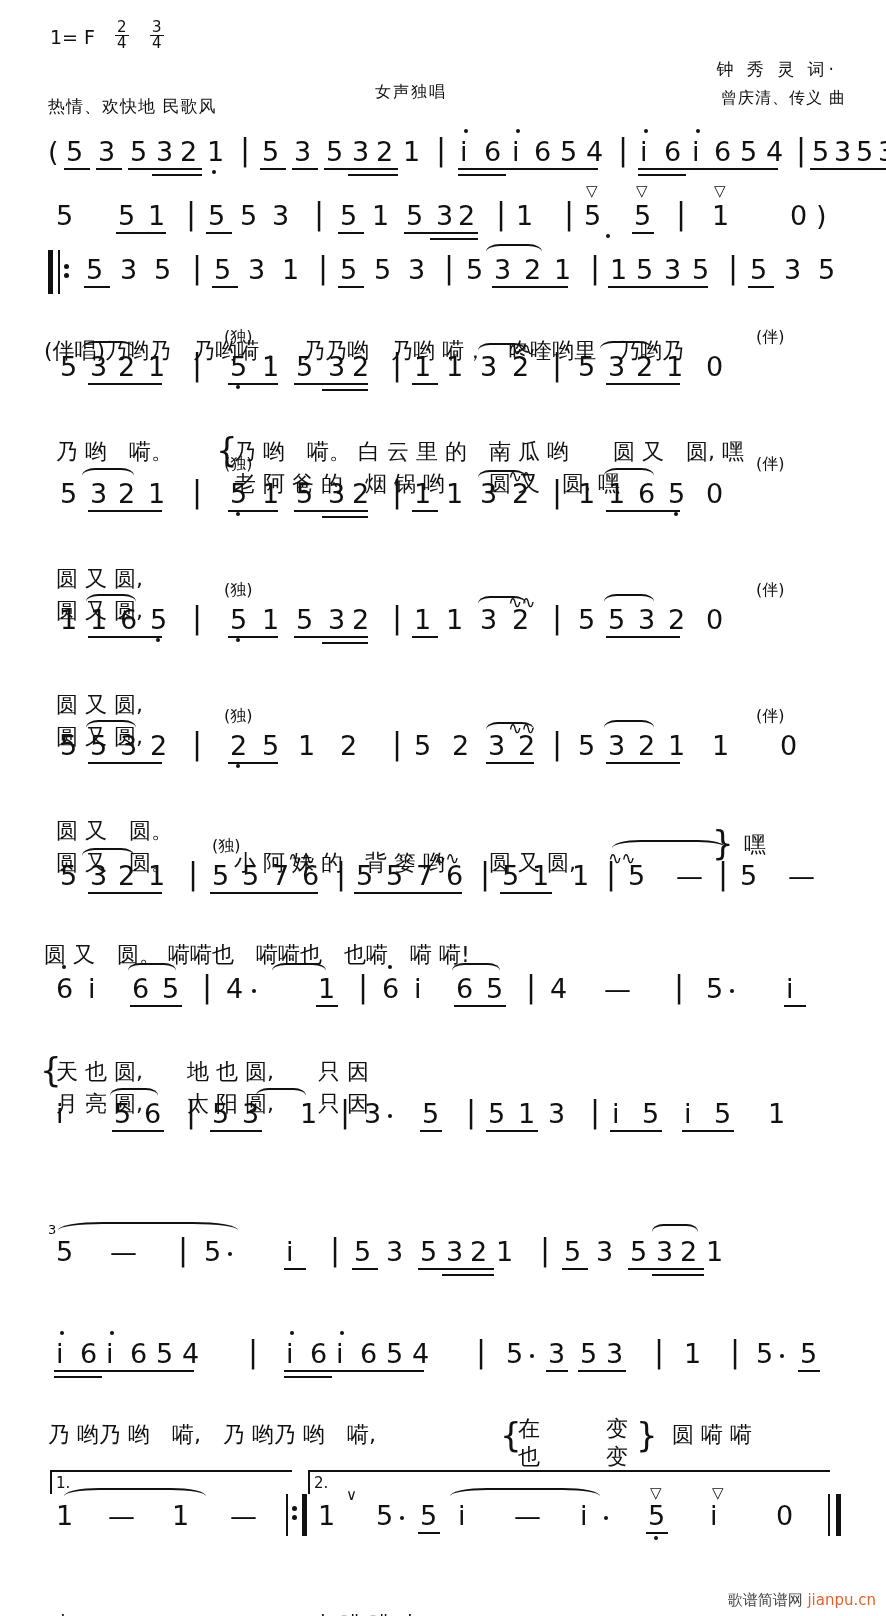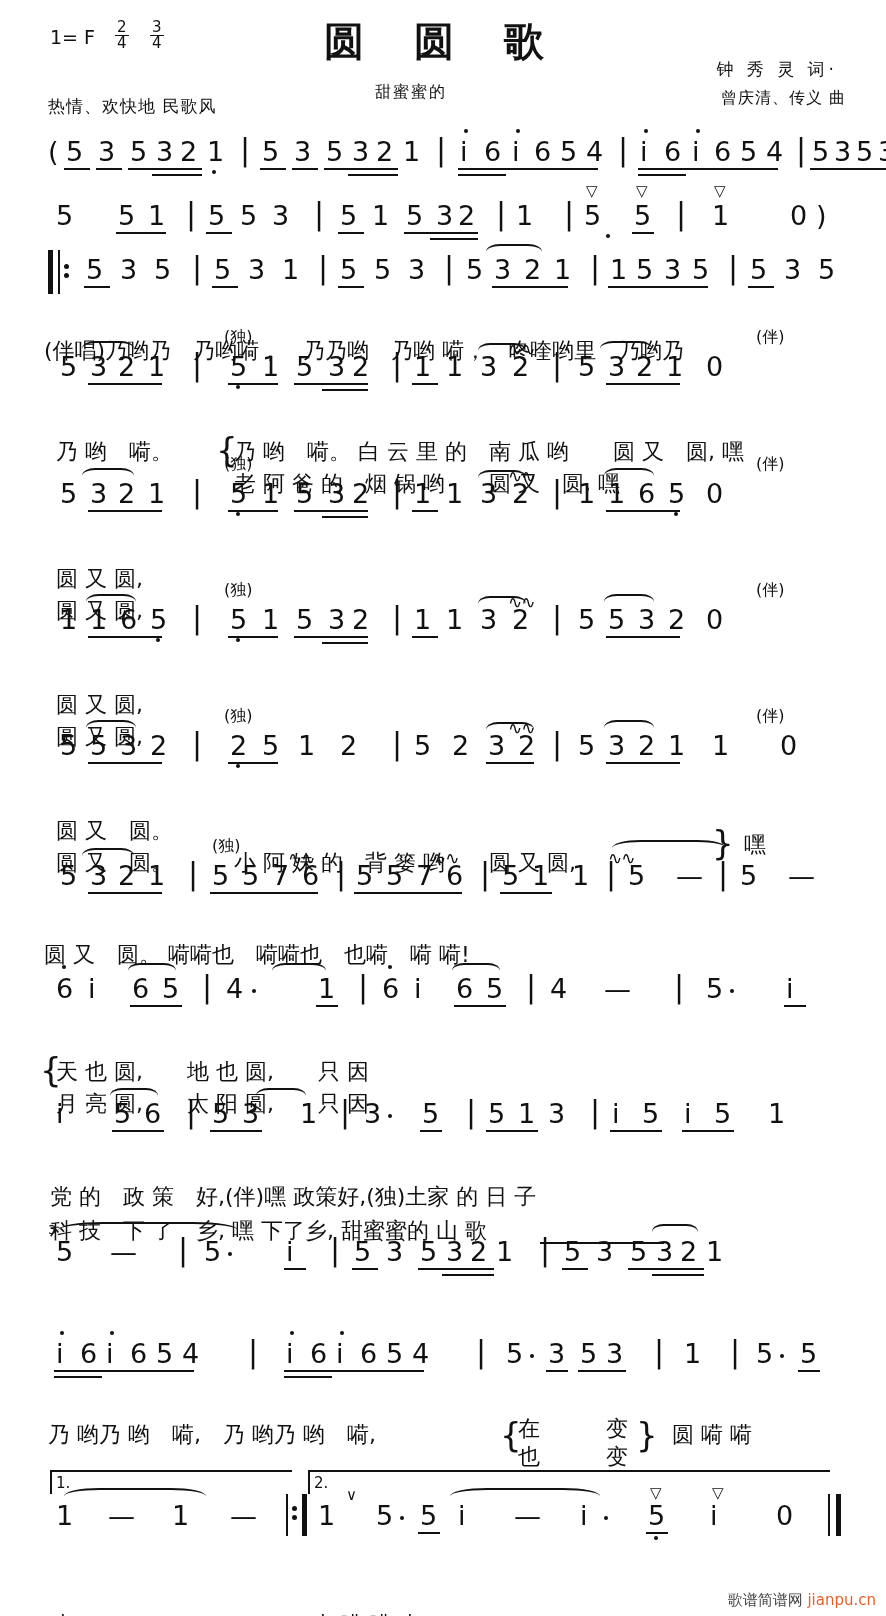--- a/index.html
+++ b/index.html
@@ -63,35 +63,34 @@
   .trip{position:absolute;font-size:13px;}
   .footer{position:absolute;right:10px;bottom:6px;font-size:15px;color:#444;}
   .footer b{color:#e2622a;font-weight:normal;}
   .paren{position:absolute;font-size:27px;}
 </style>
 </head>
 <body>
 
 <div class="sheet">
 
-  <div class="title">圆 圆 歌</div>
 
   <div class="keysig">1= F</div>
 
   <div class="meter">
     <span class="num">2</span>
     <span>4</span>
   </div>
   <div class="meter meter2">
     <span class="num">3</span>
     <span>4</span>
   </div>
 
   <div class="mood">热情、欢快地 民歌风</div>
-  <div class="voice">甜蜜蜜的</div>
+  <div class="voice">女声独唱</div>
   <div class="lyricist">钟 秀 灵 词·</div>
   <div class="composer">曾庆清、传义 曲</div>
 
   <div class="sys" style="top:130px">
     <div class="notes">
       <span class="paren" style="left:48px;top:6px">(</span>
       <span class="n" style="left:66px;top:8px">5</span>
       <span class="n" style="left:98px;top:8px">3</span>
       <span class="n" style="left:130px;top:8px">5</span>
       <span class="n" style="left:156px;top:8px">3</span>
@@ -548,25 +547,20 @@
       <span class="beam" style="left:486px;top:40px;width:52px"></span>
 
       <span class="bar" style="left:590px;top:7px">|</span>
       <span class="n" style="left:612px;top:10px">i</span>
       <span class="n" style="left:642px;top:10px">5</span>
       <span class="beam" style="left:610px;top:40px;width:52px"></span>
       <span class="n" style="left:684px;top:10px">i</span>
       <span class="n" style="left:714px;top:10px">5</span>
       <span class="beam" style="left:682px;top:40px;width:52px"></span>
       <span class="n" style="left:768px;top:10px">1</span>
-    </div>
-    <div class="lyr" style="height:70px">
-      <span class="ly" style="left:50px;top:44px">党 的　政 策　好,(伴)嘿 政策好,(独)土家 的 日 子</span>
-      <span class="ly" style="left:50px;top:78px">科 技　下 了　乡, 嘿 下了乡, 甜蜜蜜的 山 歌</span>
-      <span class="beam" style="left:540px;top:100px;width:124px;height:1.6px"></span>
     </div>
   </div>
 
   <div class="sys" style="top:1218px">
     <div class="notes">
       <span class="trip" style="left:48px;top:4px">3</span>
       <span class="slur" style="left:58px;top:4px;width:180px"></span>
       <span class="n" style="left:56px;top:20px">5</span>
       <span class="n" style="left:110px;top:20px">—</span>
 

